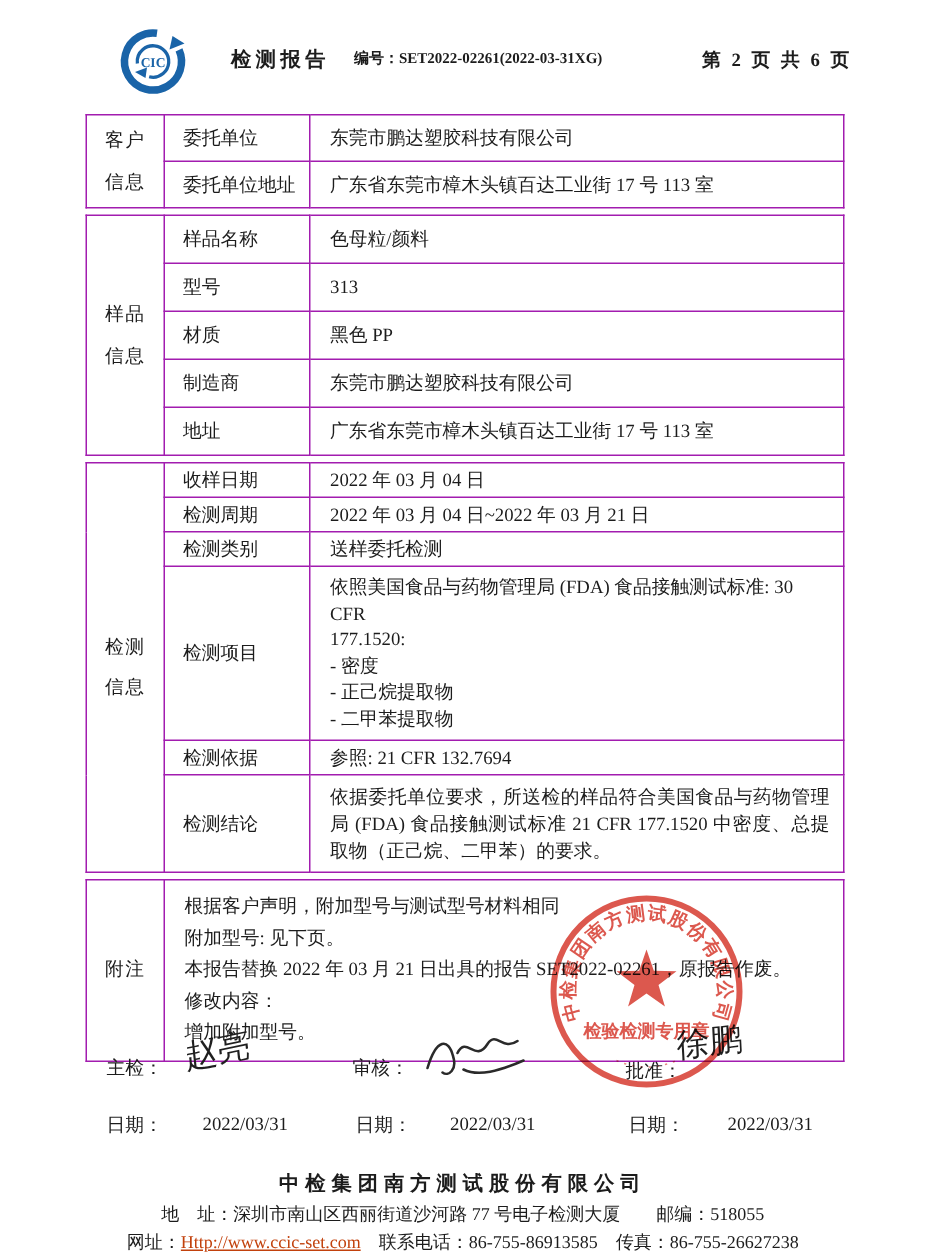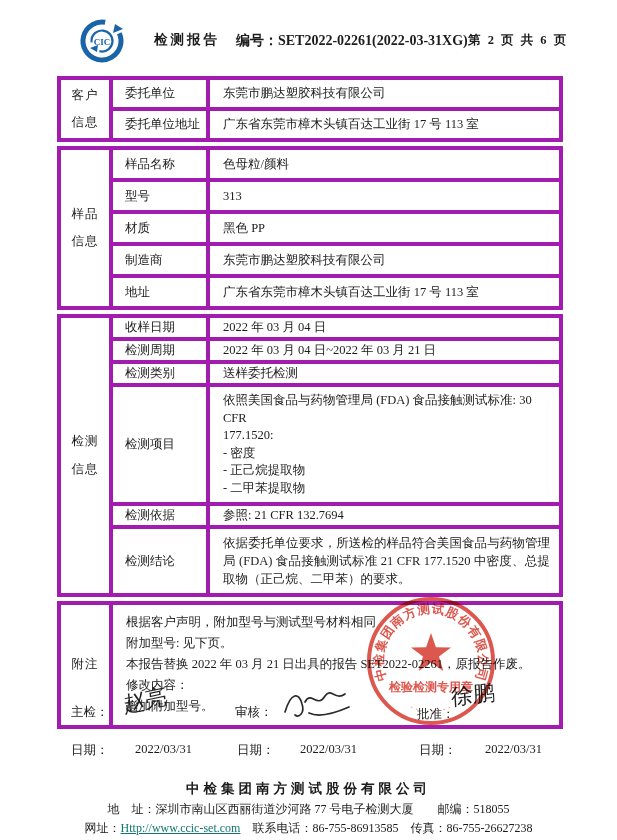--- a/index.html
+++ b/index.html
@@ -5,26 +5,26 @@
   * { margin:0; padding:0; box-sizing:border-box; }
   html,body { background:#ffffff; }
   .page {
     position:relative; width:572px; height:840px; background:#ffffff;
     font-family:"Liberation Serif","DejaVu Serif",serif; color:#1c1c1c;
     overflow:hidden;
   }
   
   .logo { position:absolute; left:62px; top:15px; width:80px; height:52px; }
   .hdr-title { position:absolute; left:154px; top:31px; font-size:13.5px; font-weight:bold; letter-spacing:3px; }
-  .hdr-no   { position:absolute; left:236px; top:32px; font-size:14px; font-weight:bold; }
+  .hdr-no   { position:absolute; left:236px; top:32px; font-size:10px; font-weight:bold; }
   .hdr-page { position:absolute; left:468px; top:32px; font-size:12.5px; font-weight:bold; letter-spacing:2px; }
   
   .report-body { position:absolute; left:57px; top:76px; width:506px; }
   table.sec { width:100%; border-collapse:collapse; margin-bottom:4px; table-layout:fixed; }
-  table.sec td { border:4px solid #a21caf; font-size:12.5px; vertical-align:middle; }
+  table.sec td { border:1px solid #a21caf; font-size:12.5px; vertical-align:middle; }
   col.c1 { width:52px; } col.c2 { width:97px; }
   td.sec-label { text-align:center; white-space:pre-line; line-height:2.2; letter-spacing:1px; }
   td.field { padding-left:12px; }
   td.value { padding-left:13px; padding-right:9px;margin-top:24px; }
   .sec-customer tr { height:31px; }
   .sec-sample tr { height:32px; }
   .sec-test tr.short { height:23px; }
   td.multiline { white-space:pre-line; line-height:17.5px; padding-top:5px; padding-bottom:5px; }
   td.justify { text-align:justify; line-height:18px; padding-top:5px; padding-bottom:5px; }
   td.note-content { white-space:pre-line; line-height:21px; padding:7px 10px 8px 13px; vertical-align:top; }
@@ -34,21 +34,21 @@
   .sig-name { position:absolute; font-size:22px; color:#1f1f1f; white-space:nowrap; }
   .sig-inspector { left:66px; top:-4px; transform:rotate(-12deg) skewX(-6deg); }
   .sig-approver { left:394px; top:-10px; transform:rotate(-7deg) skewX(-4deg); }
   .sig-reviewer-svg { position:absolute; left:222px; top:-8px; }
   
   .stamp { position:absolute; left:363px; top:588px; width:136px; height:146px; opacity:.85; mix-blend-mode:multiply; z-index:5; }
   
   .footer { position:absolute; left:0; top:780px; width:617px; text-align:center; }
   .footer .company { font-size:13.5px; font-weight:bold; letter-spacing:4px; }
   .footer .line { font-size:12px; margin-top:2.5px; }
-  .footer a.url { color:#0f766e; text-decoration:underline; }
+  .footer a.url { color:#c2410c; text-decoration:underline; }
 </style>
 </head>
 <body>
 
 <div class="page">
 
   <svg class="logo" viewBox="0 0 80 52">
     <g transform="translate(40,26)">
       <circle r="19" fill="none" stroke="#1a64a8" stroke-width="5" stroke-dasharray="100 20" stroke-dashoffset="118" transform="rotate(-30)"></circle>
       <polygon points="13,-17 21,-12 11,-8" fill="#1a64a8"></polygon>

